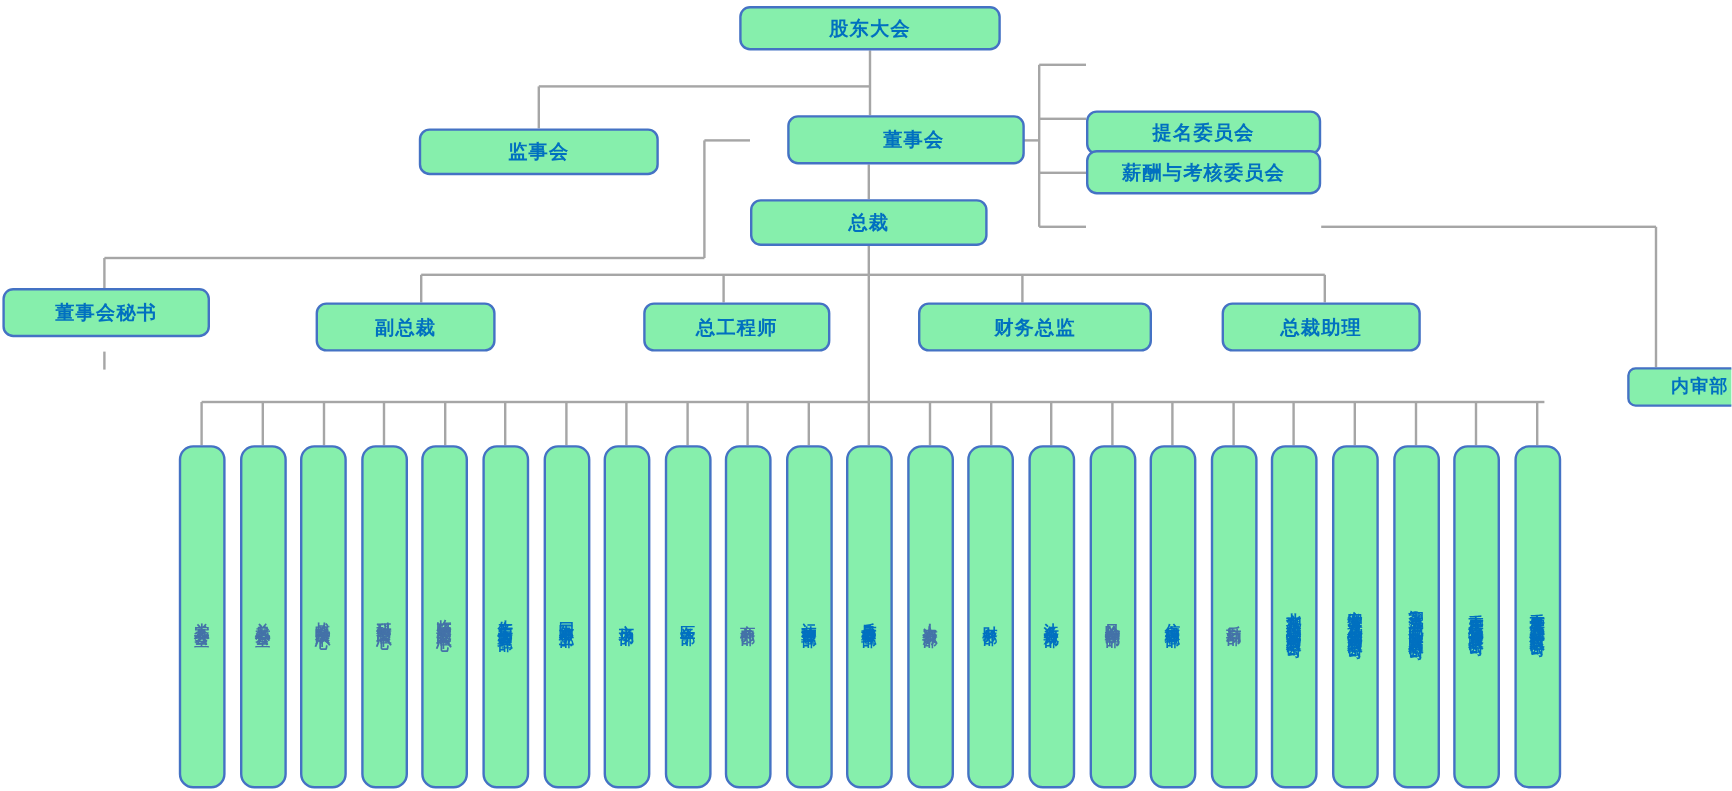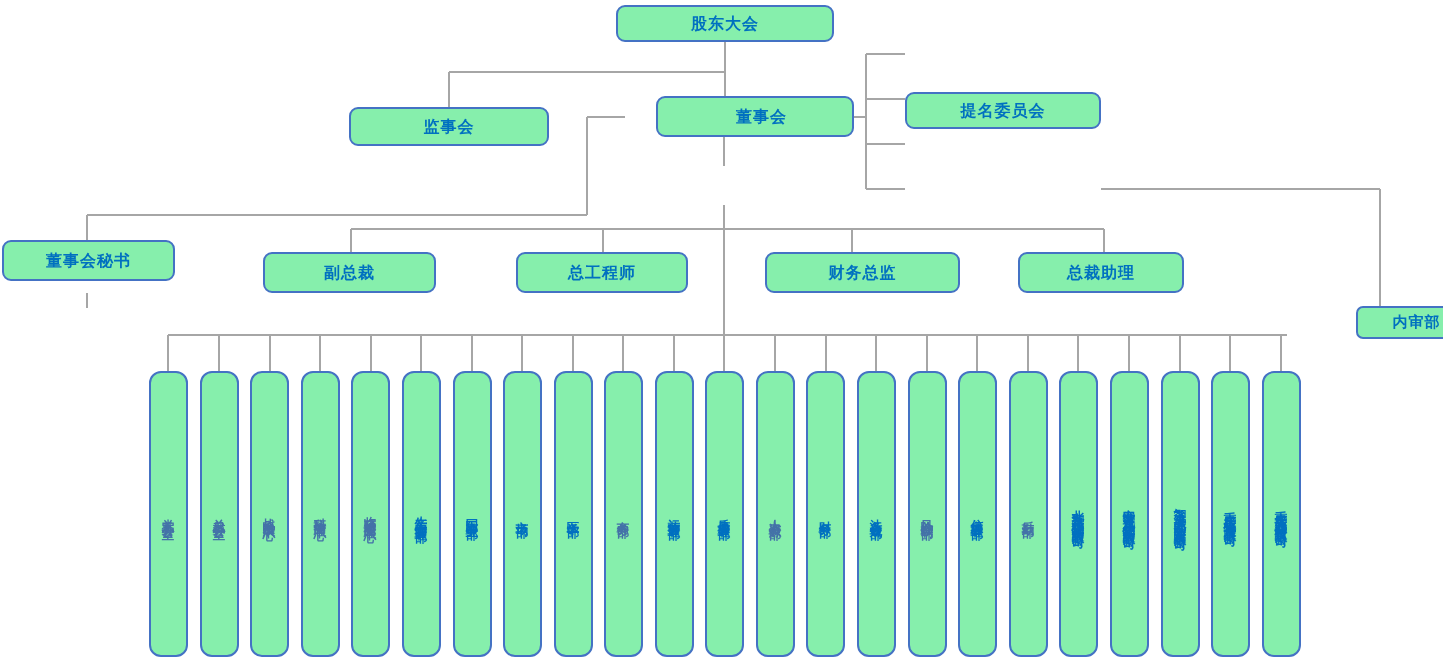--- a/index.html
+++ b/index.html
@@ -103,30 +103,36 @@
     <div class="line" style="left: 1280.25px; top: 335px; width: 1.5px; height: 36px;"></div>
     <div class="node h tone-bright" style="left: 616px; top: 5px; width: 218px; height: 37px;">
       <span class="lbl">股东大会</span>
     </div>
     <div class="node h tone-bright" style="left: 349px; top: 107px; width: 200px; height: 39px;">
       <span class="lbl">监事会</span>
     </div>
     <div class="node h tone-bright" style="left: 656px; top: 96px; width: 198px; height: 41px; padding-left: 13px;">
       <span class="lbl">董事会</span>
     </div>
+    <div class="node h tone-bright" style="left: 625px; top: 166px; width: 198px; height: 39px;">
+      <span class="lbl">总裁</span>
+    </div>
     <div class="node h tone-bright" style="left: 905px; top: 80px; width: 196px; height: 37px; margin-top: 12px;">
       <span class="lbl">提名委员会</span>
     </div>
+    <div class="node h tone-bright" style="left: 905px; top: 125px; width: 196px; height: 37px;">
+      <span class="lbl">薪酬与考核委员会</span>
+    </div>
     <div class="node h tone-bright" style="left: 2px; top: 240px; width: 173px; height: 41px;">
       <span class="lbl">董事会秘书</span>
     </div>
-    <div class="node h tone-bright" style="left: 263px; top: 252px; width: 173px; height: 41px;">
+    <div class="node h tone-bright" style="left: 263px; top: 252px; width: 150px; height: 41px;">
       <span class="lbl">副总裁</span>
     </div>
-    <div class="node h tone-bright" style="left: 516px; top: 252px; width: 172px; height: 41px;">
+    <div class="node h tone-bright" style="left: 536px; top: 252px; width: 156px; height: 41px;">
       <span class="lbl">总工程师</span>
     </div>
     <div class="node h tone-bright" style="left: 765px; top: 252px; width: 195px; height: 41px;">
       <span class="lbl">财务总监</span>
     </div>
     <div class="node h tone-bright" style="left: 1018px; top: 252px; width: 166px; height: 41px;">
       <span class="lbl">总裁助理</span>
     </div>
     <div class="node h tone-bright small" style="left: 1356px; top: 306px; width: 121px; height: 33px;">
       <span class="lbl">内审部</span>

